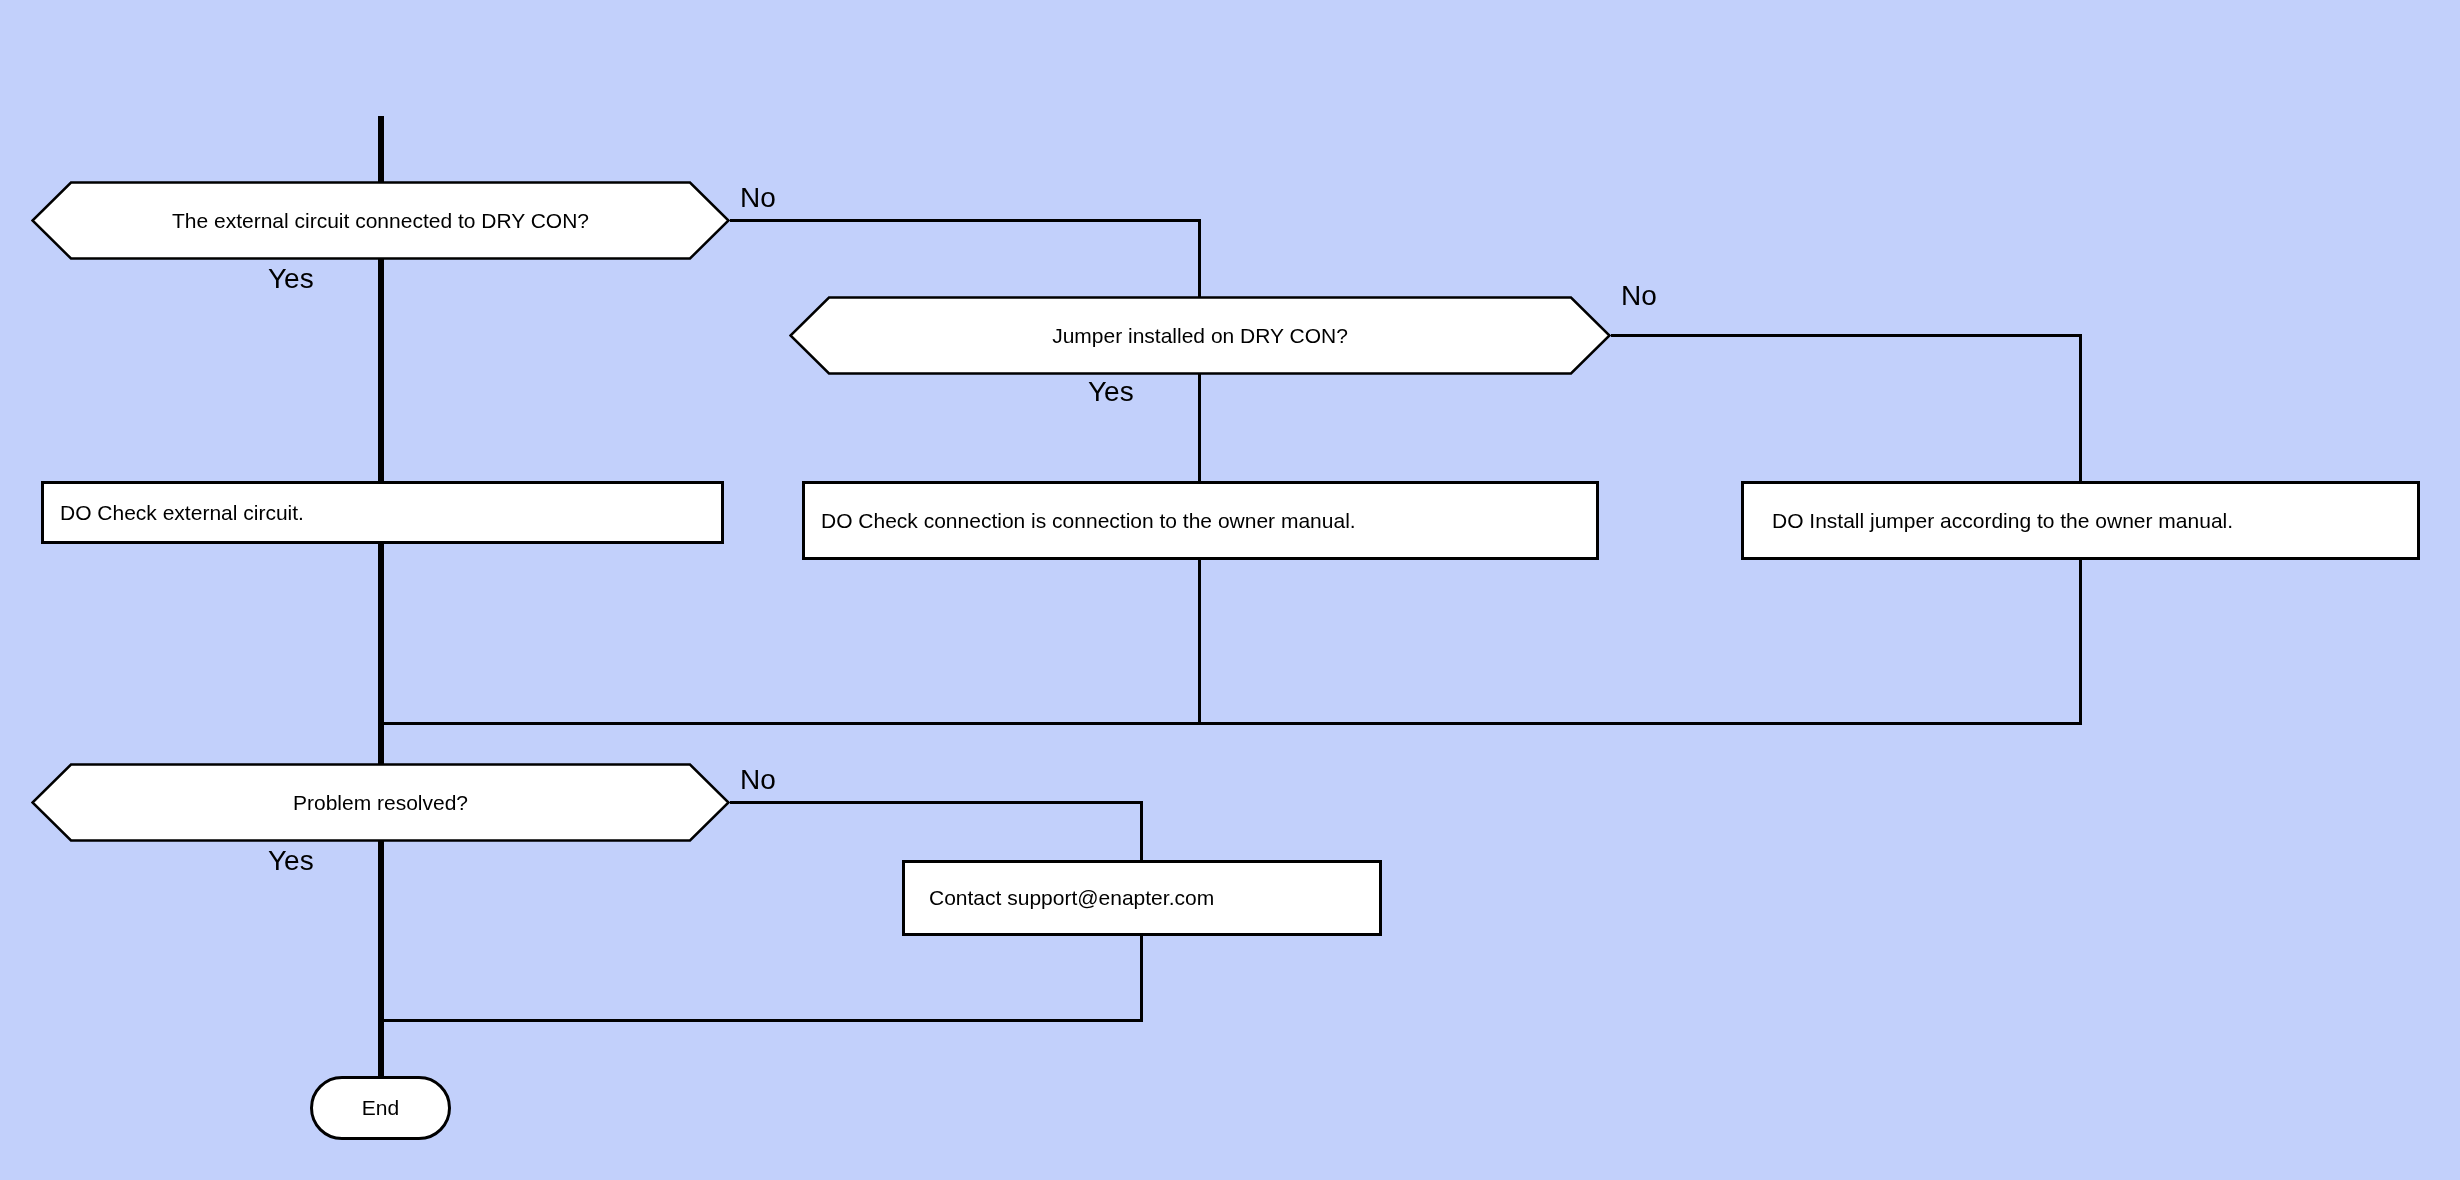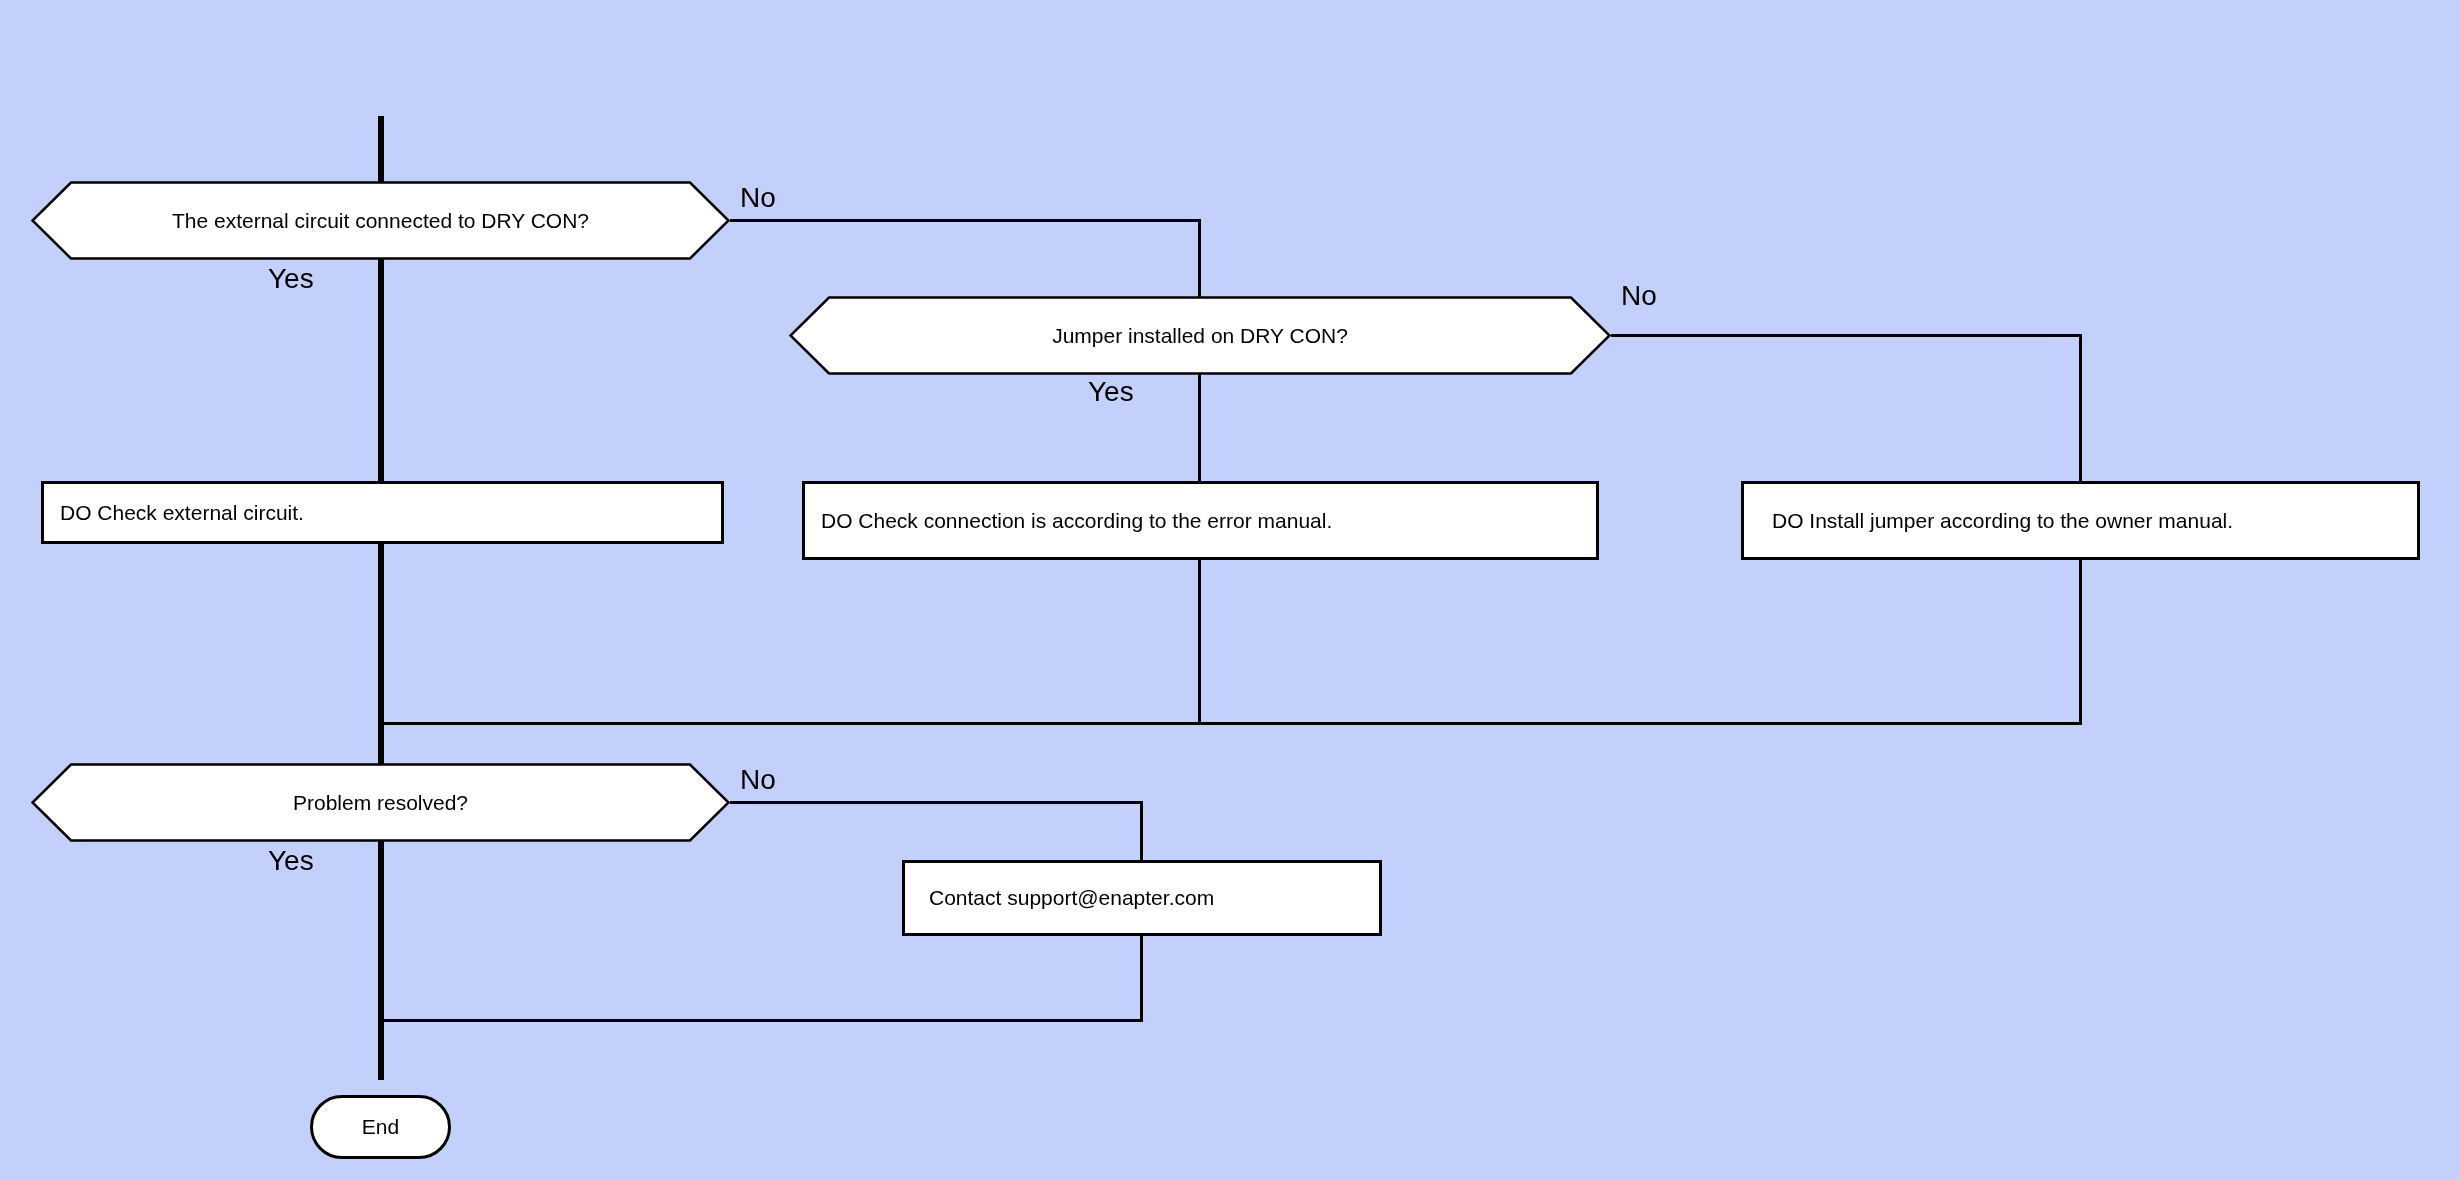--- a/index.html
+++ b/index.html
@@ -66,39 +66,39 @@
       <polygon points="40,1.5 782,1.5 820.5,39.5 782,77.5 40,77.5 1.5,39.5"></polygon>
     </svg>
     <span class="node-text">Jumper installed on DRY CON?</span>
   </div>
 
   <div class="node rect" style="left:41px;top:481px;width:683px;height:63px;">
     <span class="node-text">DO Check external circuit.</span>
   </div>
 
   <div class="node rect" style="left:802px;top:481px;width:797px;height:79px;">
-    <span class="node-text">DO Check connection is according to the error manual.</span>
+    <span class="node-text">DO Check connection is connection to the owner manual.</span>
   </div>
 
   <div class="node rect" style="left:1741px;top:481px;width:679px;height:79px;padding-left:28px;">
     <span class="node-text">DO Install jumper according to the owner manual.</span>
   </div>
 
   <div class="node hex" style="left:31px;top:763px;width:699px;height:79px;">
     <svg class="shape" viewBox="0 0 699 79" preserveAspectRatio="none">
       <polygon points="40,1.5 659,1.5 697.5,39.5 659,77.5 40,77.5 1.5,39.5"></polygon>
     </svg>
     <span class="node-text">Problem resolved?</span>
   </div>
 
   <div class="node rect" style="left:902px;top:860px;width:480px;height:76px;padding-left:24px;">
     <span class="node-text">Contact support@enapter.com</span>
   </div>
 
-  <div class="node pill" style="left:310px;top:1076px;width:141px;height:64px;margin-top:19px;">
+  <div class="node pill" style="left:310px;top:1076px;width:141px;height:64px;">
     <span class="node-text">End</span>
   </div>
 
   <div class="edge-label" style="left:740px;top:183px;">No</div>
   <div class="edge-label align-right" style="left:268px;top:264px;">Yes</div>
 
   <div class="edge-label" style="left:1621px;top:281px;">No</div>
   <div class="edge-label align-right" style="left:1088px;top:377px;">Yes</div>
 
   <div class="edge-label" style="left:740px;top:765px;">No</div>

